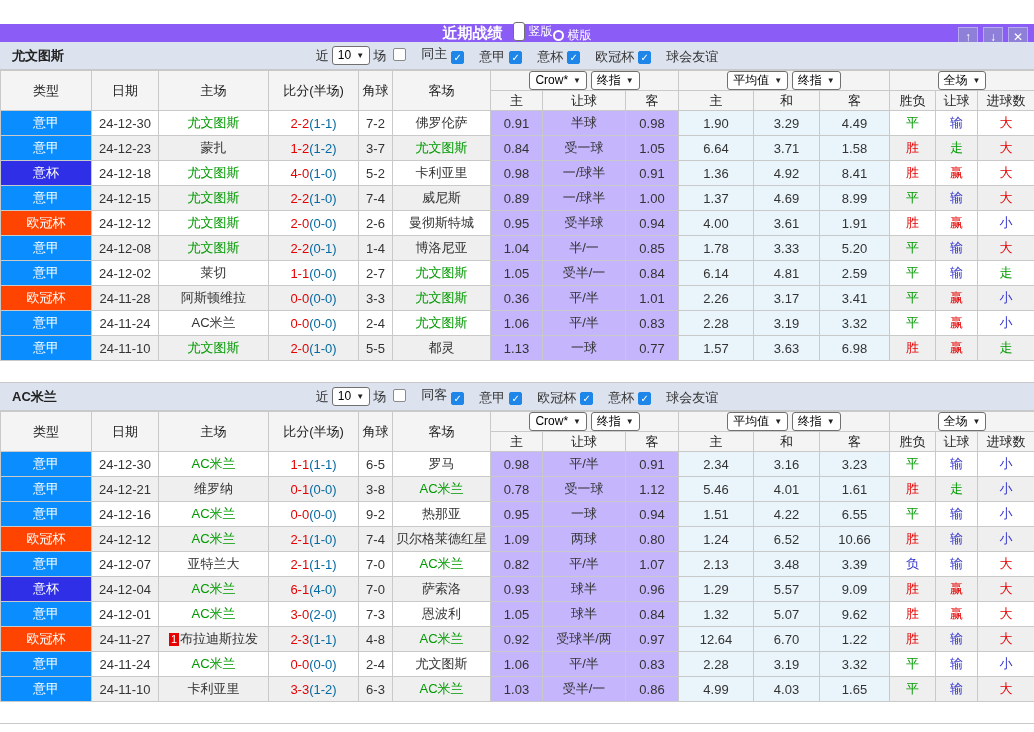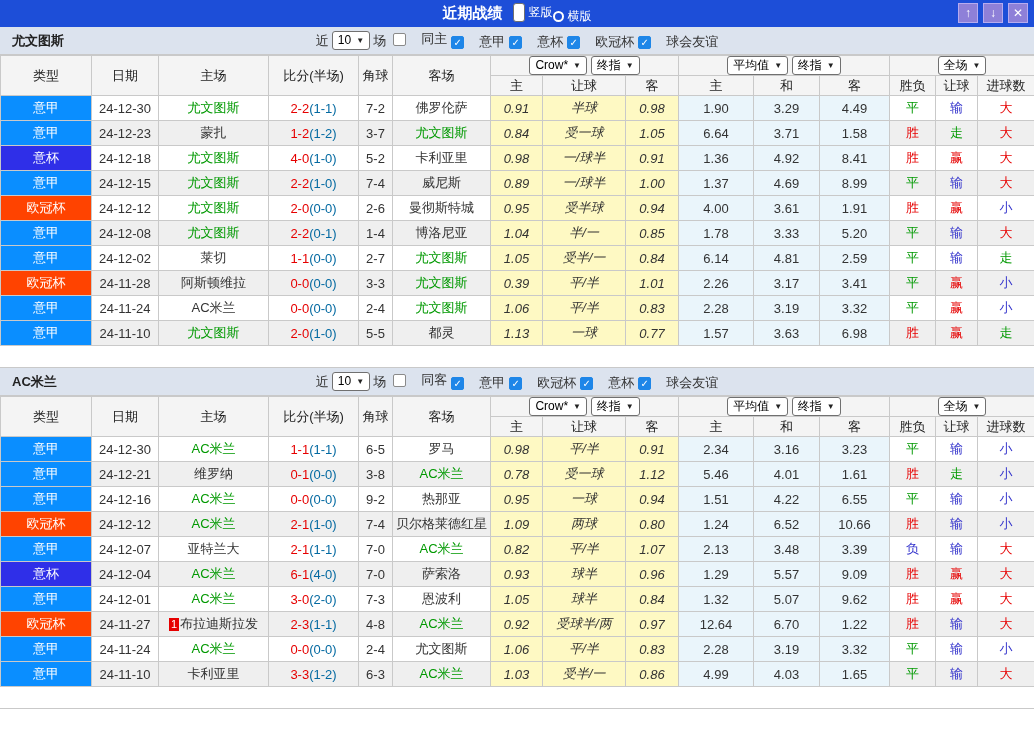--- a/index.html
+++ b/index.html
@@ -5,26 +5,27 @@
   * { box-sizing: border-box; margin: 0; padding: 0; }
   body {
     width: 1034px;
     font-family: "Liberation Sans", "DejaVu Sans", sans-serif;
     font-size: 13px;
     color: #333;
     background: #fff;
   }
   
   .titlebar {
-    height: 27px;
-    background: #1d4ed8;
+    height: 18px;
+    background: #8b5cf6;
     display: flex;
     align-items: center;
     position: relative;
     color: #fff;
+    margin-top: 24px;
   }
   .title-center {
     flex: 1;
     display: flex;
     justify-content: center;
     align-items: center;
     gap: 10px;
   }
   .page-title { font-weight: bold; font-size: 15px; }
   .radio-opt { display: inline-flex; align-items: center; gap: 4px; font-size: 12px; cursor: pointer; }
@@ -72,21 +73,21 @@
   table { border-collapse: collapse; table-layout: fixed; width: 1034px; }
   th, td {
     border: 1px solid #C9C9C9;
     text-align: center; vertical-align: middle;
     height: 25px; padding: 0;
     font-weight: normal; font-size: 13px;
     overflow: hidden; white-space: nowrap;
   }
   thead th { background: #F4F4F4; height: 20px; color: #222; }
   tbody tr:nth-child(even) { background: #EFEFEF; }
-  .td-odds { background: #fef9c3; font-style: italic; }
+  .td-odds { background: #c4b5fd; }
   .td-avg  { background: #EAF5FB; }
   td.lg-serie { background: #0A8EFF; color: #fff; }
   td.lg-coppa { background: #2F2FE8; color: #fff; }
   td.lg-ucl   { background: #FF4300; color: #fff; }
   .t-red   { color: #E60000; }
   .t-green { color: #009900; }
   .t-blue  { color: #3333CC; }
   .score-main { color: #E60000; }
   .score-half { color: #0369a1; }
   .numbadge {
@@ -346,21 +347,21 @@
       <td class="t-blue">输</td>
       <td class="t-green">走</td>
     </tr>
       <tr>
       <td class="lg-ucl">欧冠杯</td>
       <td>24-11-28</td>
       <td><span>阿斯顿维拉</span></td>
       <td><span class="score-main">0-0</span><span class="score-half">(0-0)</span></td>
       <td>3-3</td>
       <td><span class="t-green">尤文图斯</span></td>
-      <td class="td-odds">0.39</td>
+      <td class="td-odds">0.36</td>
       <td class="td-odds">平/半</td>
       <td class="td-odds">1.01</td>
       <td class="td-avg">2.26</td>
       <td class="td-avg">3.17</td>
       <td class="td-avg">3.41</td>
       <td class="t-green">平</td>
       <td class="t-red">赢</td>
       <td class="t-blue">小</td>
     </tr>
       <tr>

